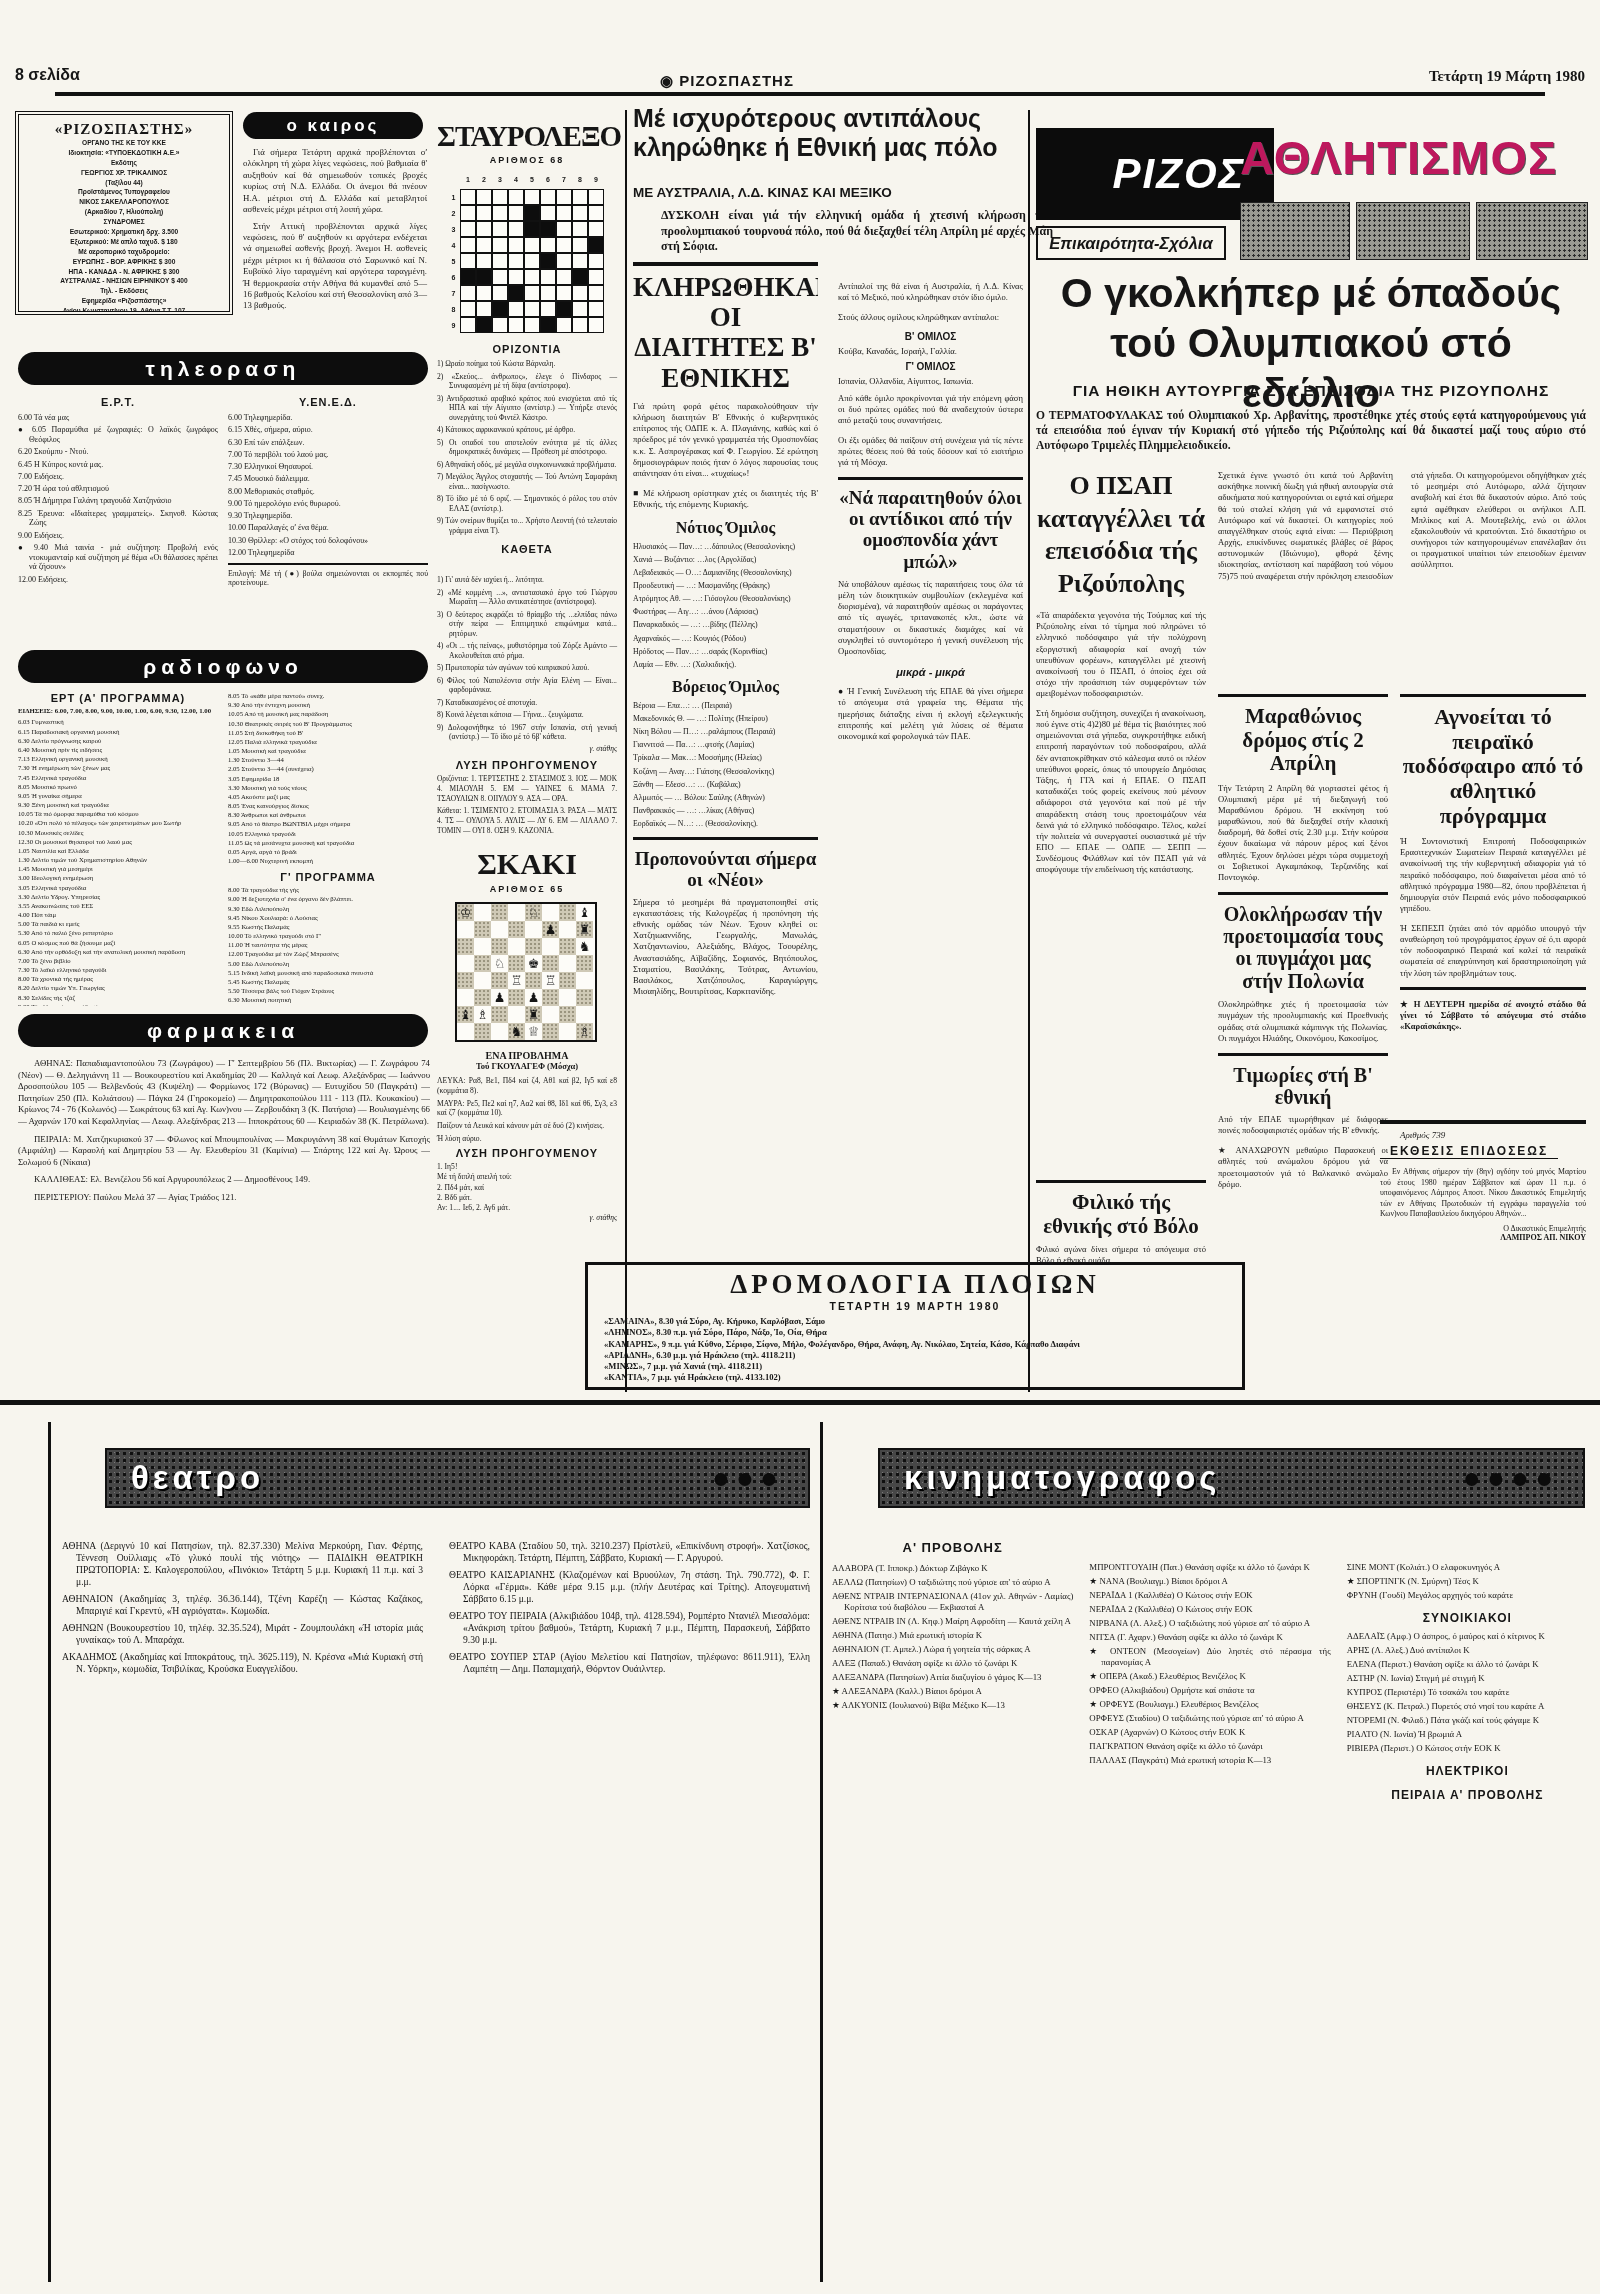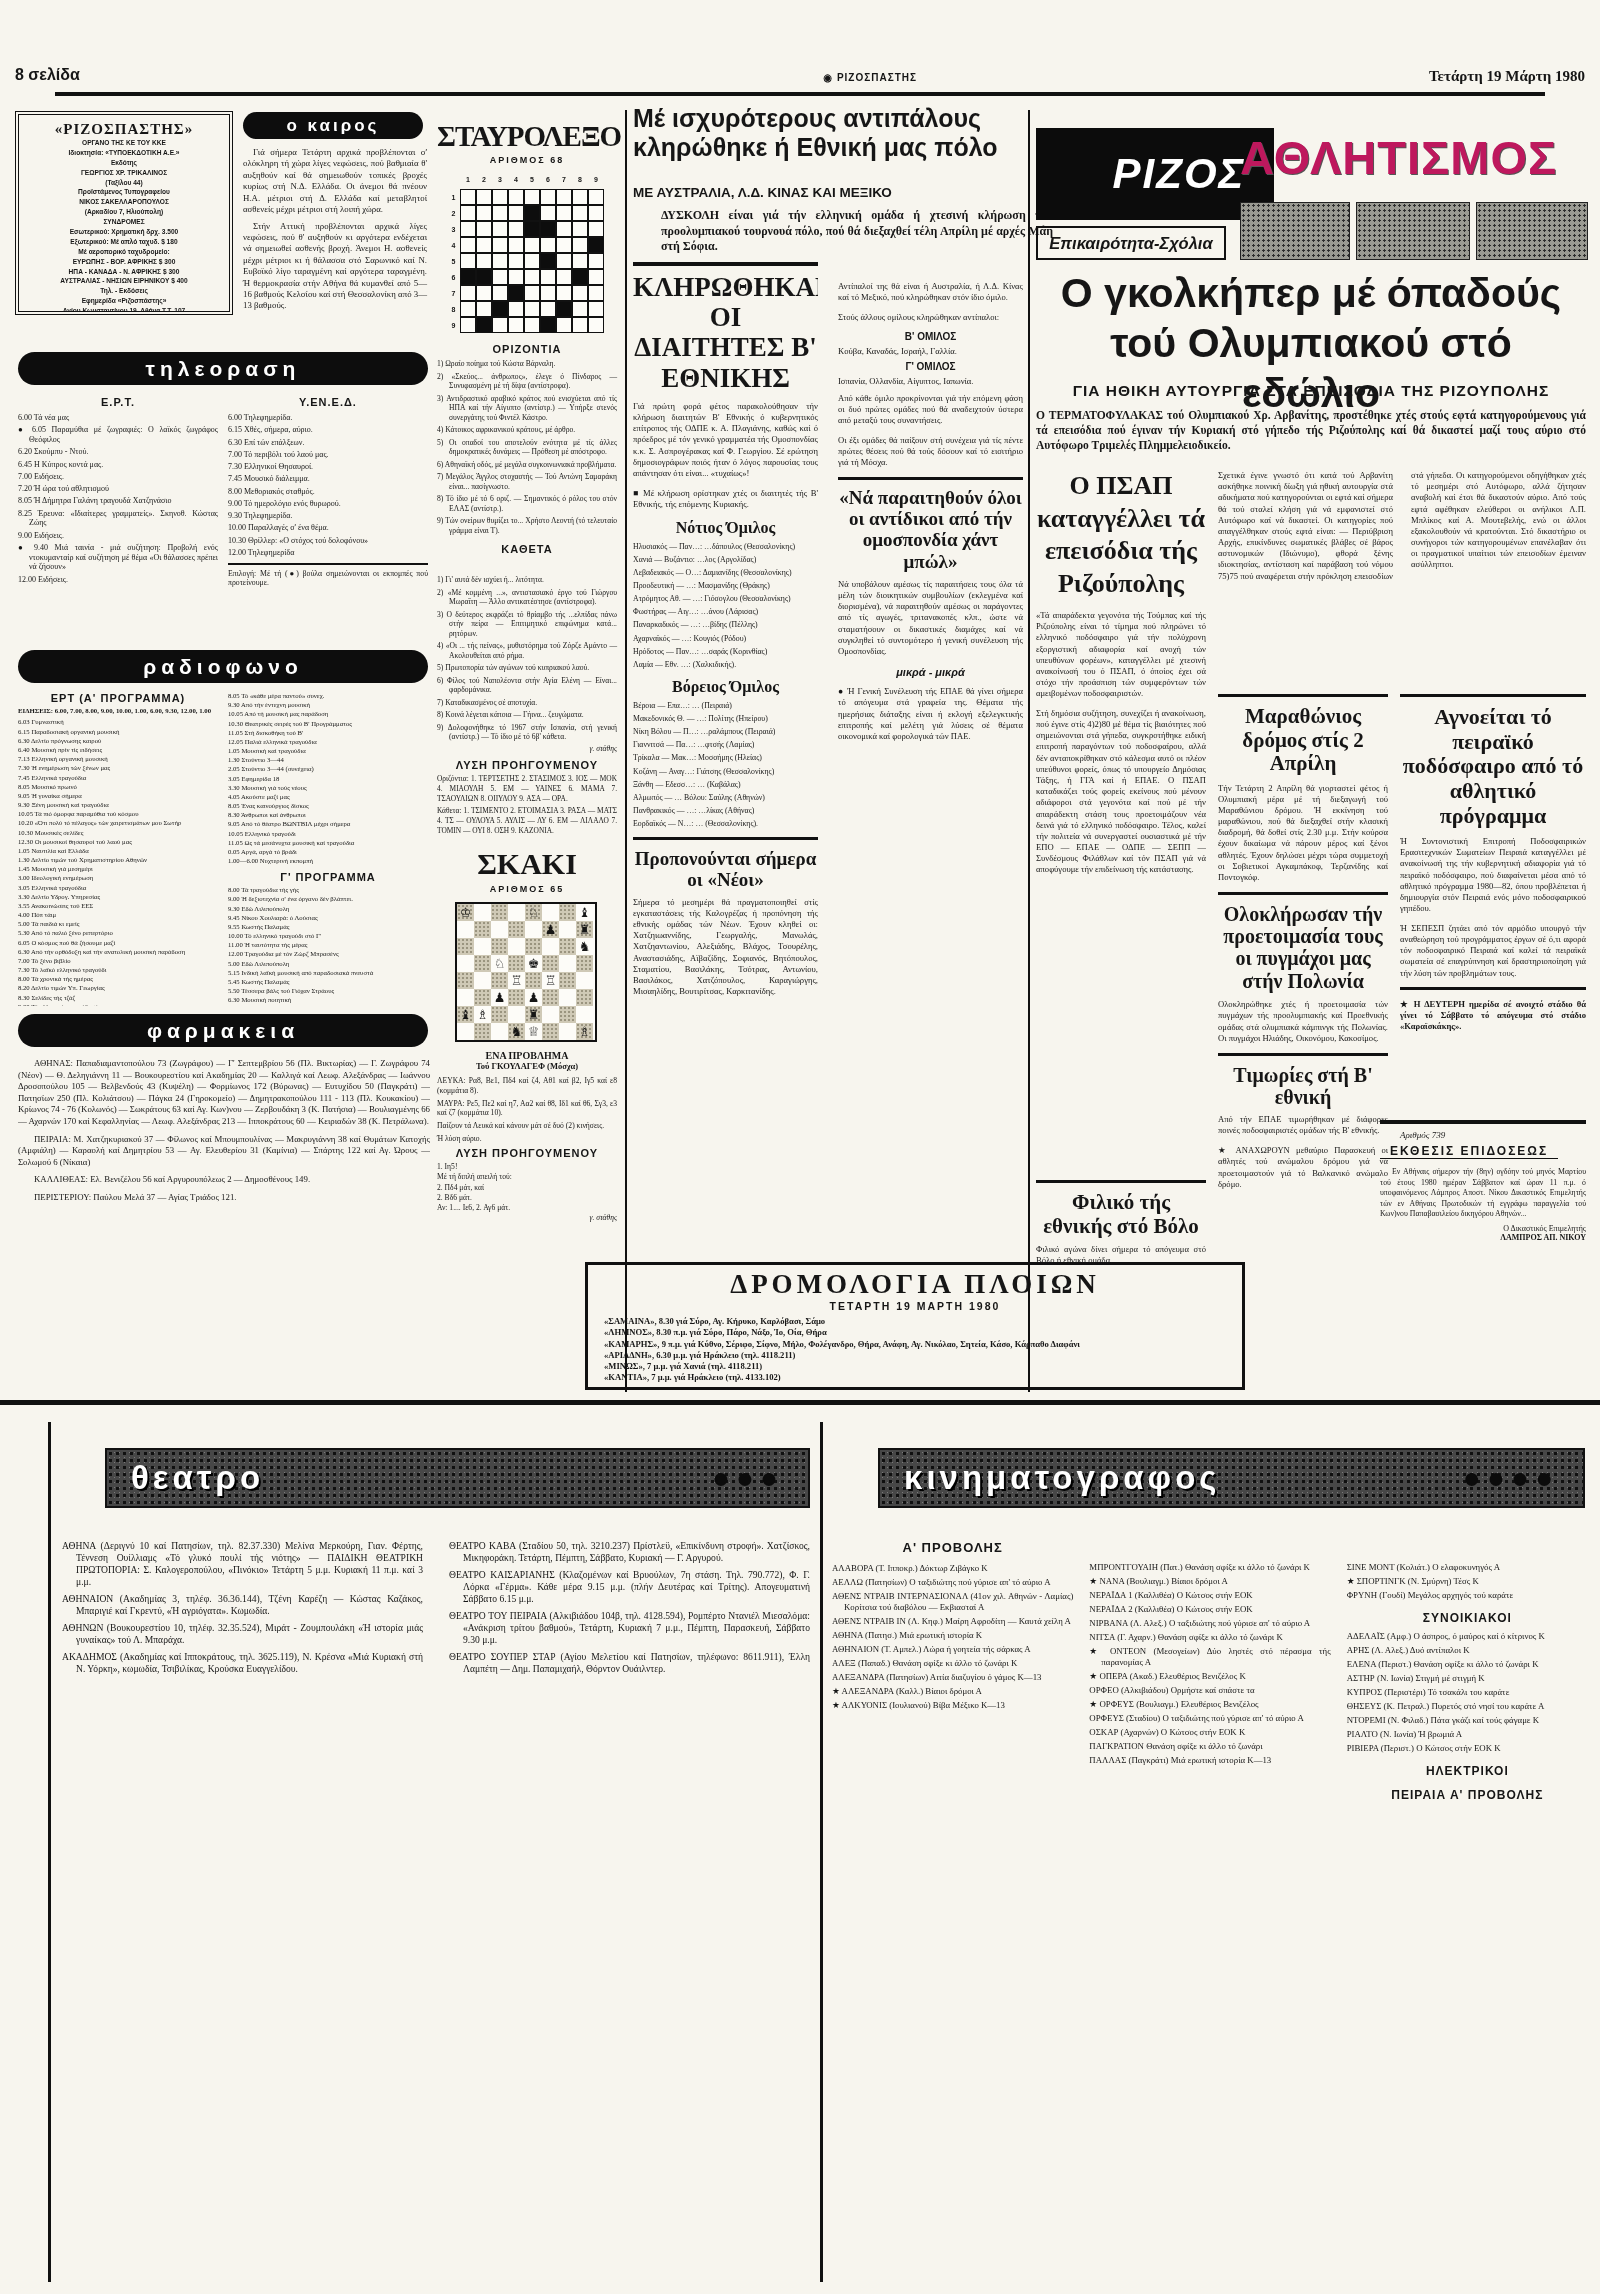--- a/index.html
+++ b/index.html
@@ -35,21 +35,21 @@
   .entry{font-size:9.6px;line-height:1.25;margin:0 0 5px 0;padding-left:14px;text-indent:-14px;text-align:justify;}
   .cine{font-size:8.8px;line-height:1.25;margin:0 0 3px 0;padding-left:12px;text-indent:-12px;text-align:justify;}
   .ompair{font-size:7.8px;line-height:1.3;margin:0 0 3px 0;text-align:justify;}
 </style>
 </head>
 <body>
 
 <div class="page">
 
   <div class="abs san b" style="left:15px;top:66px;font-size:16px;">8 σελίδα</div>
-  <div class="abs san b" style="left:637px;top:72px;width:280px;text-align:right;font-size:10px;letter-spacing:1px;">
+  <div class="abs san b" style="left:660px;top:72px;width:280px;text-align:left;font-size:15px;letter-spacing:1px;">
     <span>◉ </span><span>ΡΙΖΟΣΠΑΣΤΗΣ</span>
   </div>
   <div class="abs ser b" style="left:1300px;top:68px;width:285px;text-align:right;font-size:15px;">Τετάρτη 19 Μάρτη 1980</div>
   <div class="abs hrule" style="left:55px;top:92px;width:1490px;height:4px;"></div>
 
   <div class="abs" style="left:18px;top:114px;width:212px;height:198px;border:1px solid #111;outline:1px solid #111;outline-offset:2px;padding:6px 6px;box-sizing:border-box;overflow:hidden;">
     <div class="ser b c" style="font-size:15px;letter-spacing:1px;">«ΡΙΖΟΣΠΑΣΤΗΣ»</div>
     <div>
 
     <div class="c san" style="font-size:6.6px;line-height:1.5;font-weight:bold;">ΟΡΓΑΝΟ ΤΗΣ ΚΕ ΤΟΥ ΚΚΕ</div>

